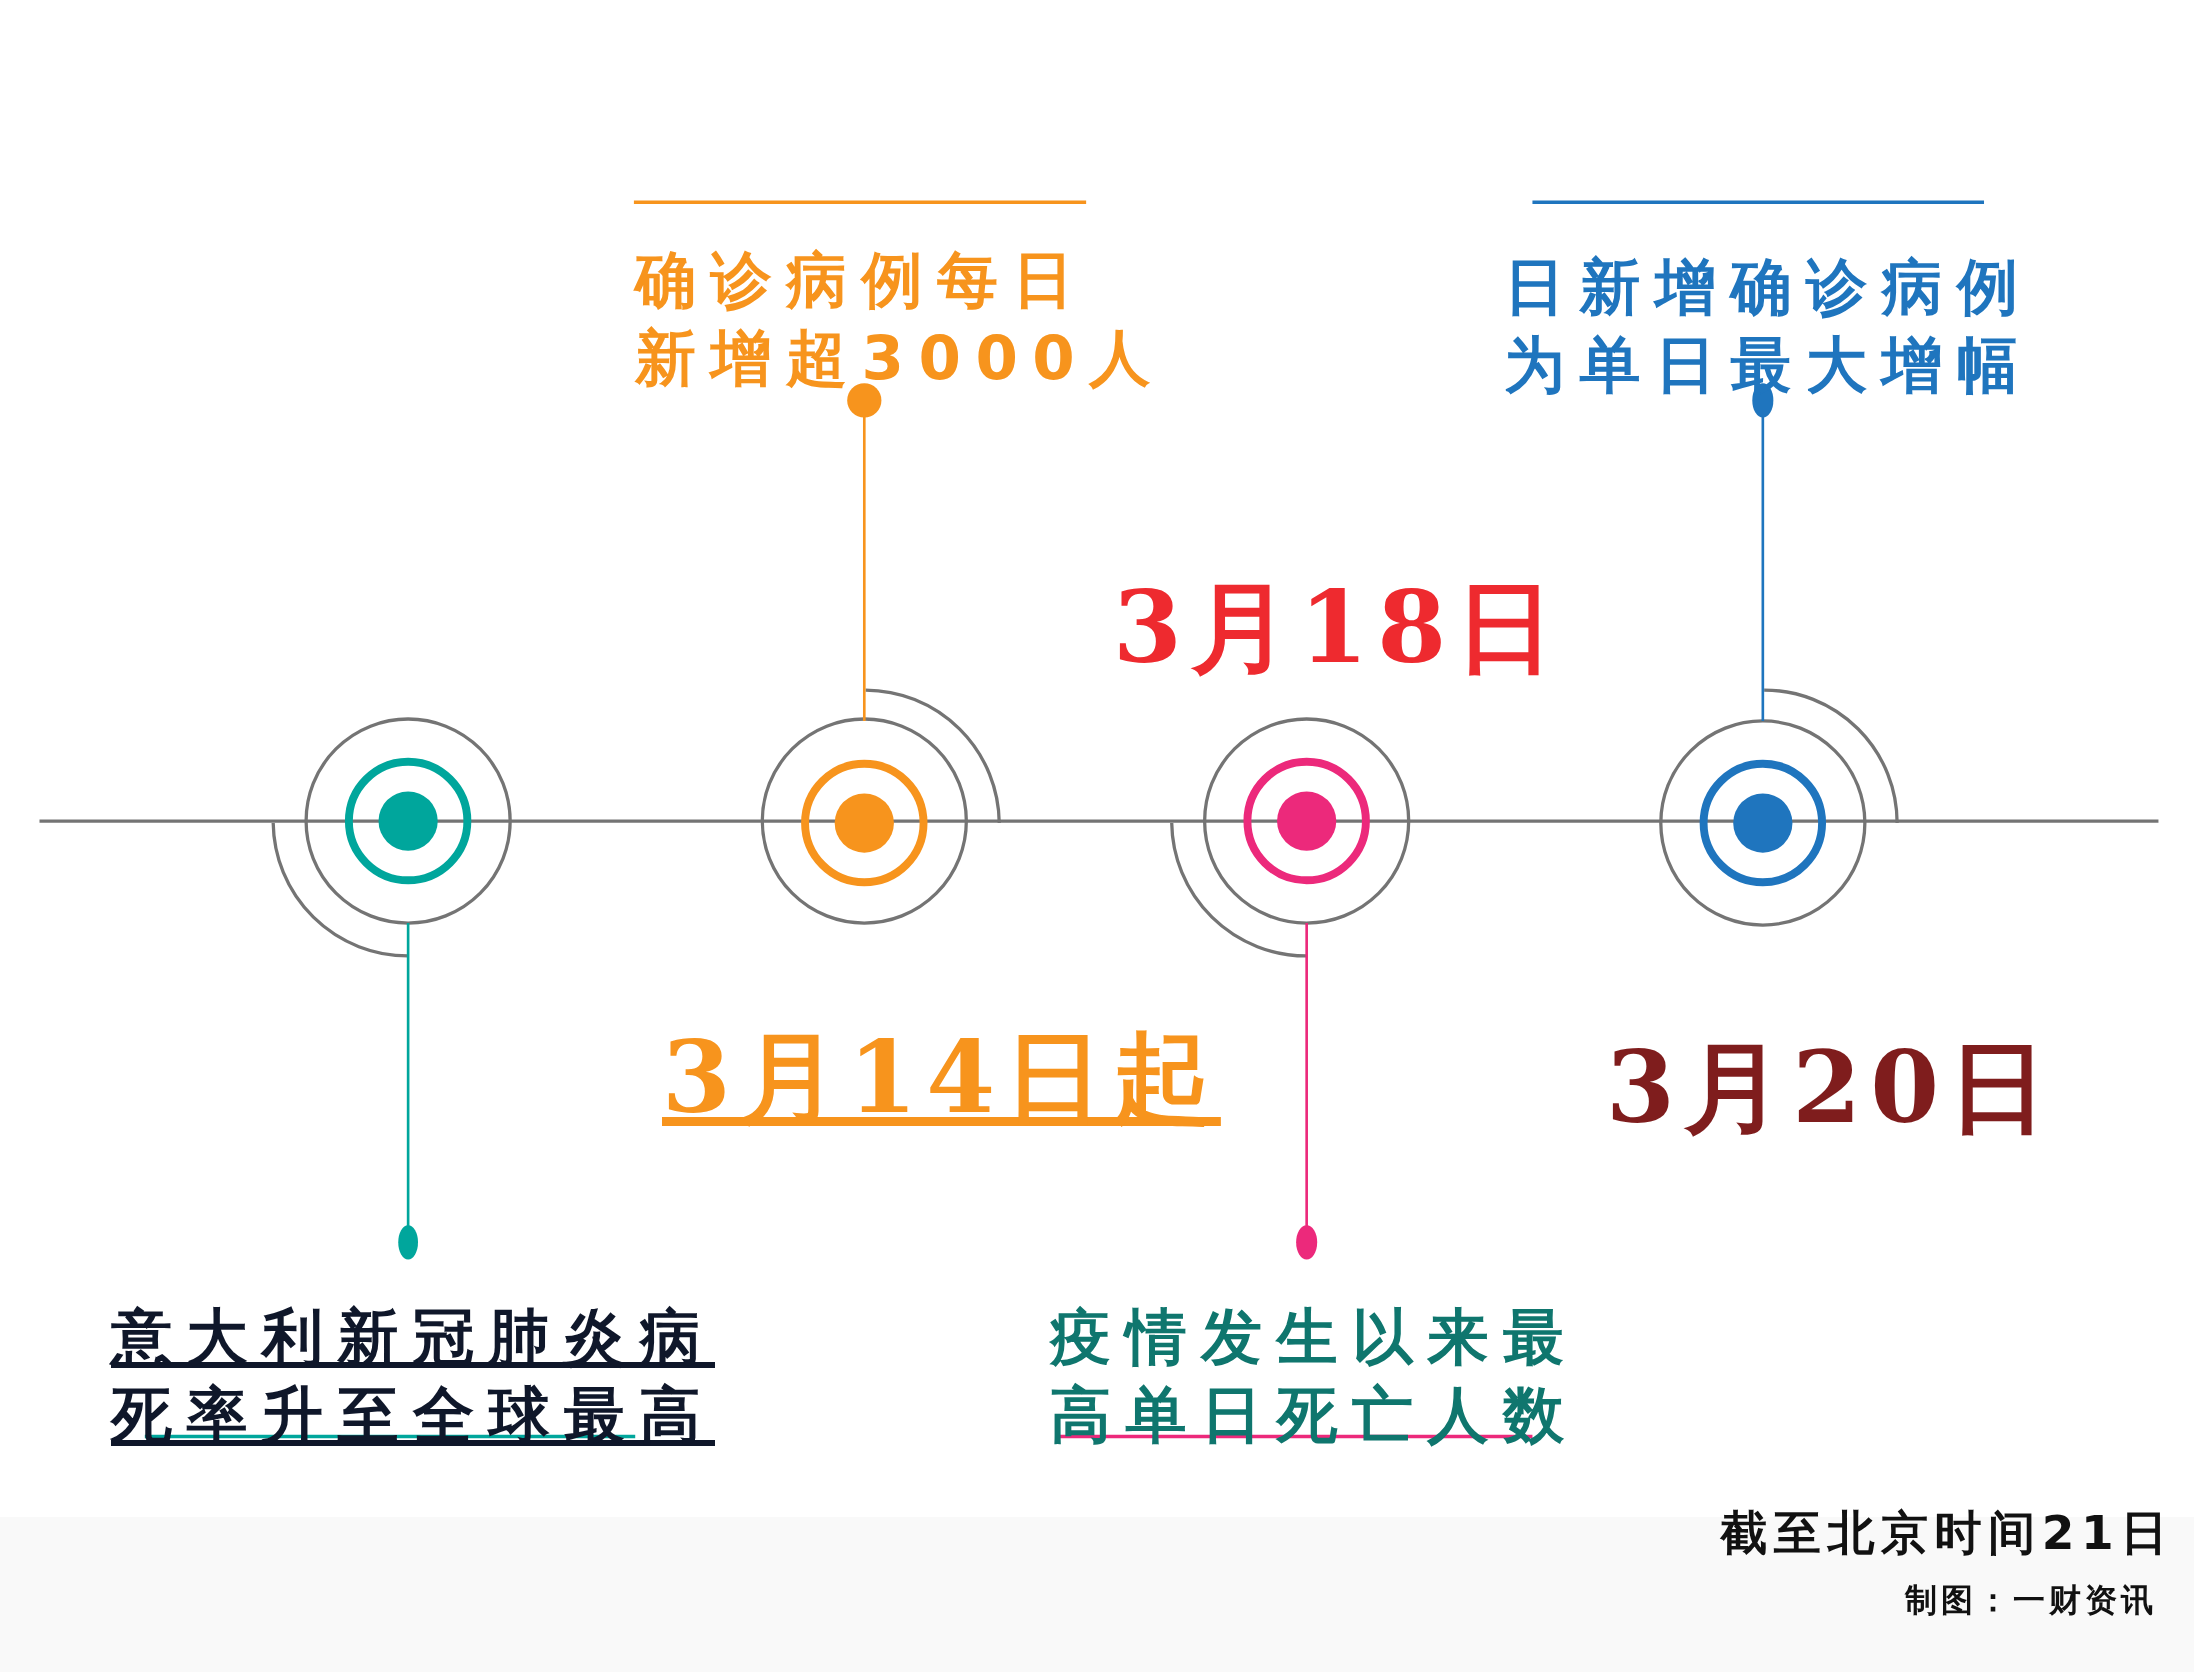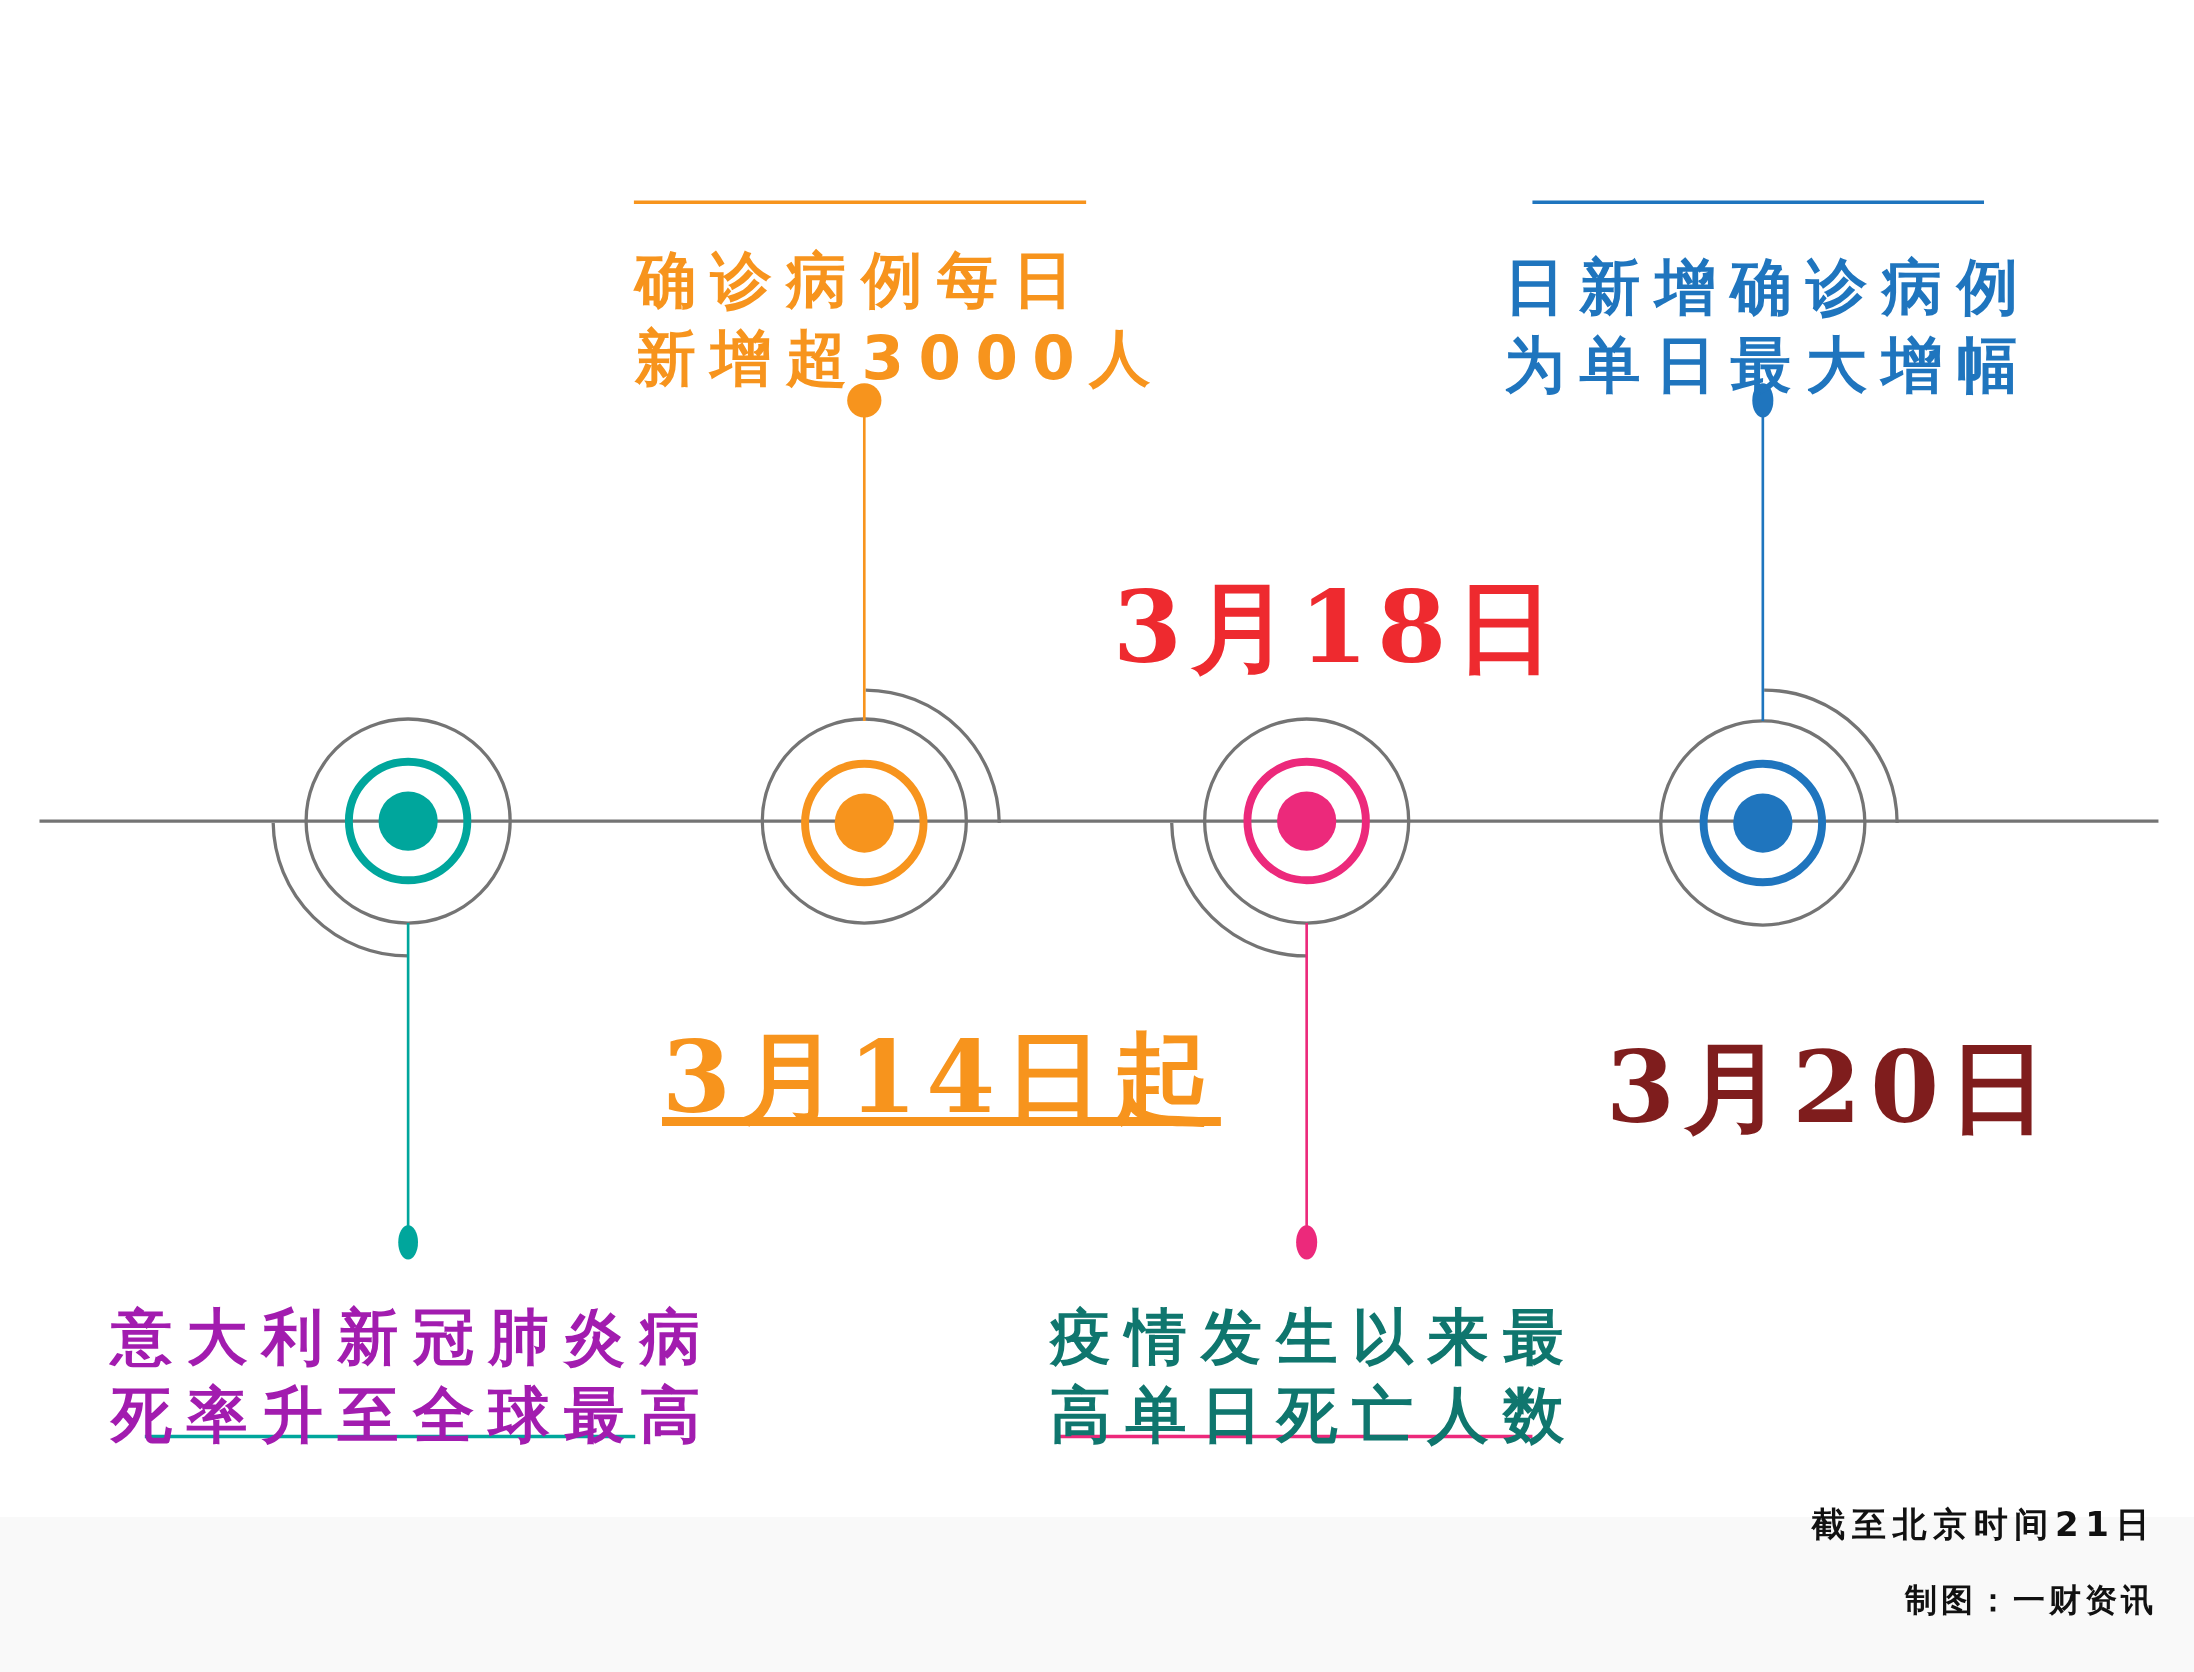--- a/index.html
+++ b/index.html
@@ -3,21 +3,21 @@
 <meta charset="utf-8">
 <style>
   html, body { margin: 0; padding: 0; background: #ffffff; }
   body { width: 2194px; height: 1673px; position: relative; overflow: hidden;
          font-family: "DejaVu Sans", "Liberation Sans", sans-serif; }
   #stage { position: absolute; left: 0; top: 0; width: 2194px; height: 1673px; }
   .footer-band { position: absolute; left: 0; top: 1517px; width: 2194px; height: 155px; background: #f9f9f9; }
   .txt { position: absolute; white-space: nowrap; font-weight: bold; }
   .date { font-family: "DejaVu Serif", "Liberation Serif", serif; font-size: 99px; letter-spacing: 9.2px; line-height: 1; }
   .desc { font-family: "DejaVu Sans", "Liberation Sans", sans-serif; font-size: 61px; letter-spacing: 14.5px; line-height: 78px; margin-top: 24px; }
-  .note1 { font-size: 34px; letter-spacing: 6.6px; color: #111; right: 38px; top: 1502px; }
+  .note1 { font-size: 47px; letter-spacing: 6.6px; color: #111; right: 20px; top: 1502px; }
   .note2 { font-size: 32px; letter-spacing: 4px; color: #111; right: 37px; top: 1579px; }
 </style>
 </head>
 <body>
 
 <div id="stage">
   <div class="footer-band"></div>
 
   <svg width="2194" height="1673" viewBox="0 0 3333 2541" style="position:absolute;left:0;top:0;">
 
@@ -61,21 +61,21 @@
       <line x1="2678" y1="1095" x2="2678" y2="610" stroke="#1f75be" stroke-width="4"></line>
       <ellipse cx="2678" cy="608" rx="16" ry="26" fill="#1f75be"></ellipse>
       <line x1="2328" y1="307" x2="3014" y2="307" stroke="#1f75be" stroke-width="5"></line>
     </g>
   </svg>
 
   <div class="txt date" style="left:662px; top:1028px; color:#f7941d;text-decoration:underline;">3月14日起</div>
   <div class="txt date" style="left:1113px; top:578px; color:#ee2a2f;">3月18日</div>
   <div class="txt date" style="left:1606px; top:1038px; color:#7f1d1d;text-align:center;">3月20日</div>
 
-  <div class="txt desc" style="left:111px; top:1274px; color:#a21caf;">
+  <div class="txt desc" style="left:111px; top:1274px; color:#0f172a;text-decoration:underline;">
     <div>意大利新冠肺炎病</div>
     <div>死率升至全球最高</div>
   </div>
 
   <div class="txt desc" style="left:635px; top:217px; color:#f7941d;">
     <div>确诊病例每日</div>
     <div>新增超3000人</div>
   </div>
 
   <div class="txt desc" style="left:1050px; top:1274px; color:#0f766e;">

